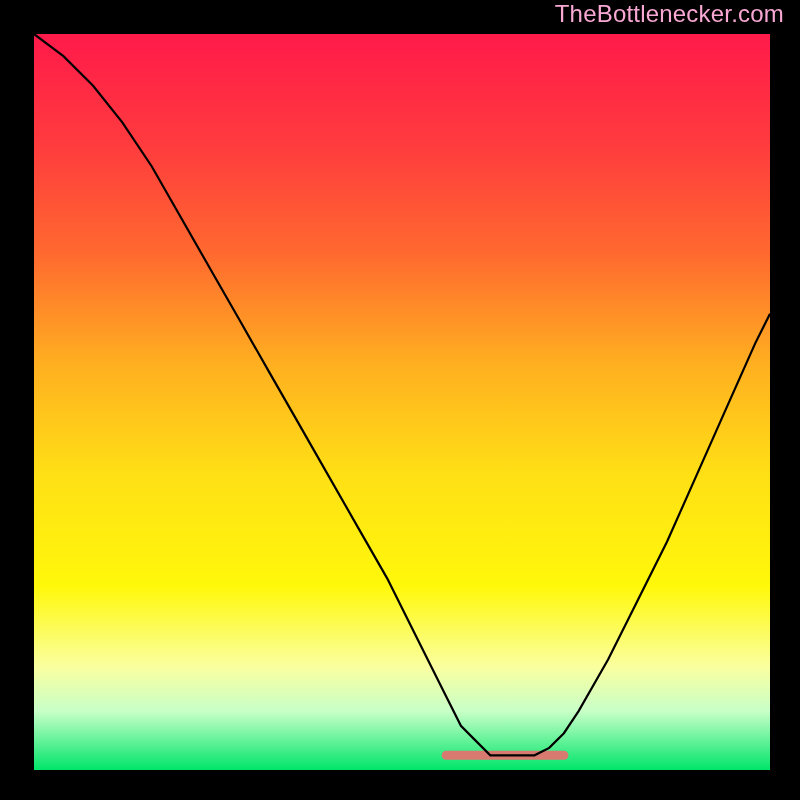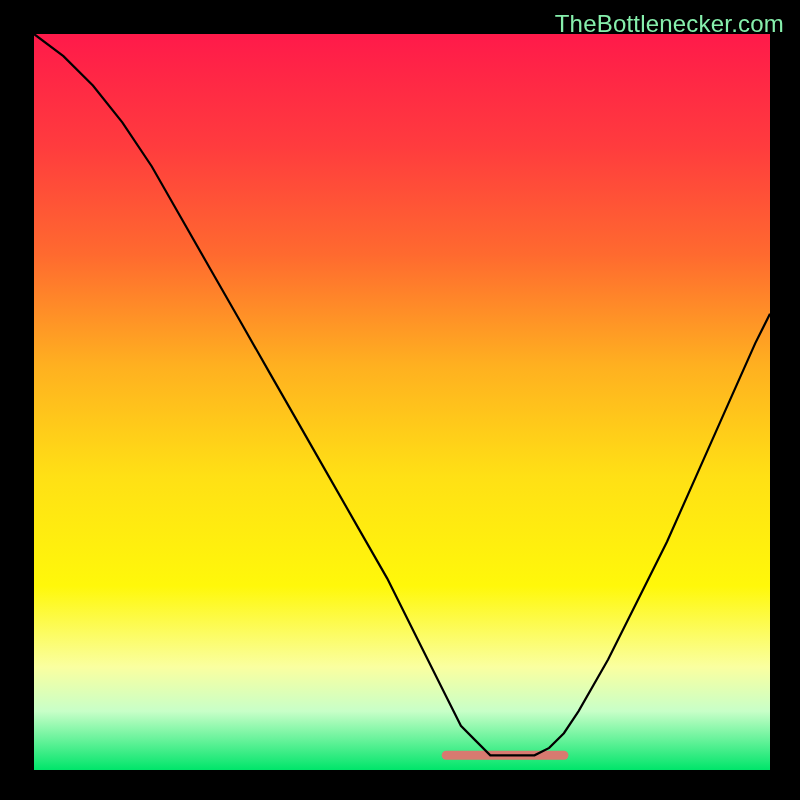--- a/index.html
+++ b/index.html
@@ -20,25 +20,25 @@
   .plot-area {
     position: absolute;
     left: 34px;
     top: 34px;
     width: 736px;
     height: 736px;
     overflow: hidden;
   }
   .watermark {
     position: absolute;
-    top: 10px;
+    top: 0;
     right: 16px;
     font-size: 24px;
     font-weight: 500;
-    color: #86efac;
+    color: #f9a8d4;
     letter-spacing: 0.2px;
   }
   svg { display: block; }
 </style>
 </head>
 <body>
 
 <div class="frame">
 
   <div class="watermark">TheBottlenecker.com</div>

